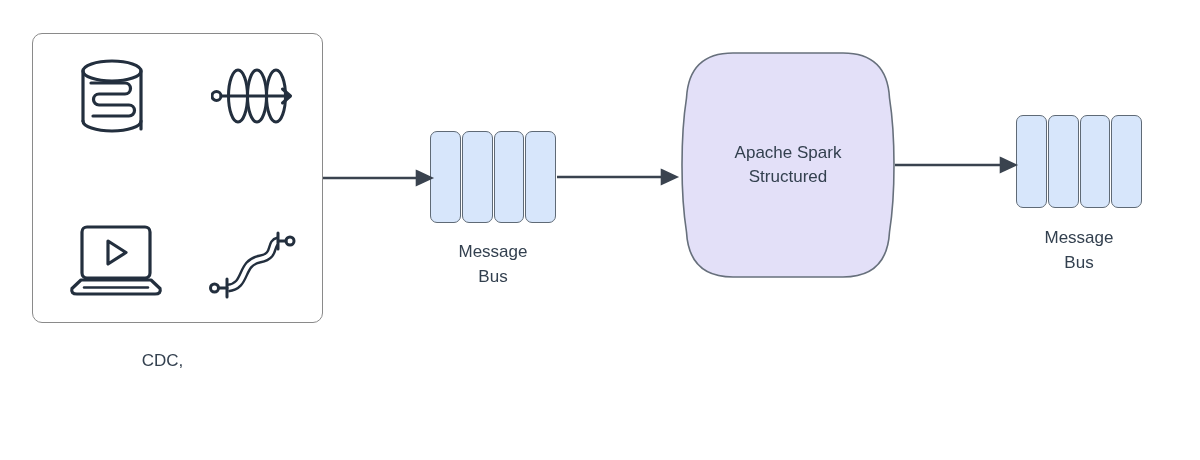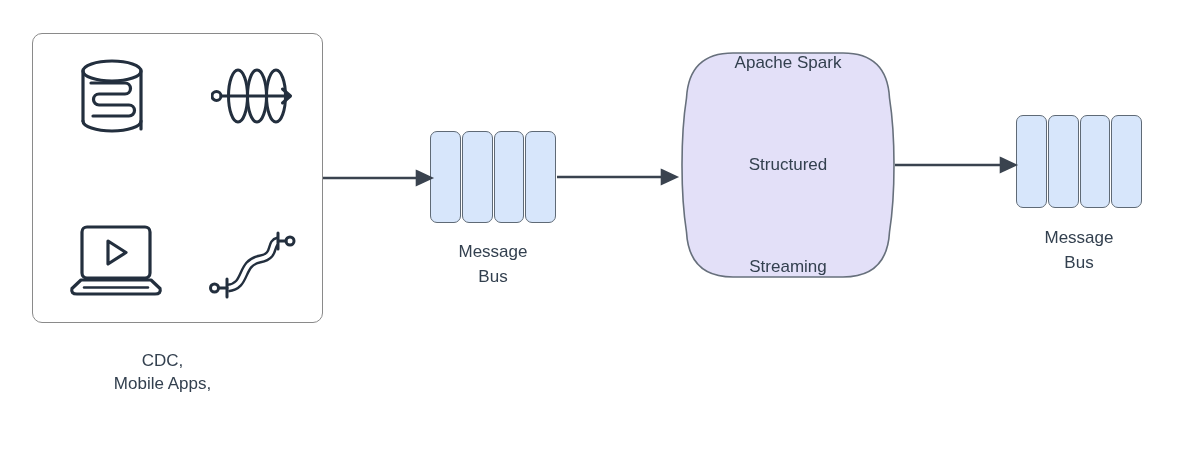--- a/index.html
+++ b/index.html
@@ -23,21 +23,21 @@
   .sources-label{left:17px;top:349px;width:291px;line-height:23px;}
   .bus{position:absolute;display:flex;gap:1px;}
   .bus-left{left:430px;top:131px;width:126px;height:92px;}
   .bus-right{left:1016px;top:115px;width:126px;height:93px;}
   .bus-seg{flex:1;background:var(--bus-fill);border:1.5px solid var(--bus-border);border-radius:7px;}
   .bus-left-label{left:430px;top:239px;width:126px;line-height:25px;}
   .bus-right-label{left:1016px;top:225px;width:126px;line-height:25px;}
   .spark{left:681px;top:51px;width:214px;height:228px;}
   .spark svg{position:absolute;inset:0;display:block;}
   .spark-label{left:681px;top:51px;width:214px;height:228px;display:flex;flex-direction:column;
-    justify-content:space-between;line-height:24.5px;}
+    justify-content:center;line-height:24.5px;}
   .arrows{position:absolute;inset:0;pointer-events:none;}
 </style>
 </head>
 <body>
 
 <div class="canvas">
 
   <div class="node sources-box">
     <div class="icon ic-db">
       <svg viewBox="0 0 72 76" fill="none" stroke="#232f3e" stroke-width="3.2" stroke-linecap="round" stroke-linejoin="round">
@@ -76,21 +76,20 @@
           <circle cx="8.5" cy="59" r="4"></circle>
           <path d="M 72 4 V 20"></path>
           <path d="M 73 12 H 80"></path>
           <circle cx="84" cy="12" r="4"></circle>
         </g>
       </svg>
     </div>
   </div>
   <div class="label sources-label">
     <span>CDC,</span>
-    <span>Mobile Apps,</span>
   </div>
 
   <div class="bus bus-left">
     <div class="bus-seg"></div>
     <div class="bus-seg"></div>
     <div class="bus-seg"></div>
     <div class="bus-seg"></div>
   </div>
   <div class="label bus-left-label">
     <span>Message</span>
@@ -98,21 +97,20 @@
   </div>
 
   <div class="node spark">
     <svg viewBox="0 0 214 228" width="214" height="228">
       <path d="M 52 2 H 162 C 193 2 207 19 208.5 47 C 214.5 85 214.5 143 208.5 181 C 207 209 193 226 162 226 H 52 C 21 226 7 209 5.5 181 C -0.5 143 -0.5 85 5.5 47 C 7 19 21 2 52 2 Z" fill="#e3e0f8" stroke="#67707c" stroke-width="1.6"></path>
     </svg>
   </div>
   <div class="label spark-label">
     <span>Apache Spark</span>
     <span>Structured</span>
-    <span>Streaming</span>
   </div>
 
   <div class="bus bus-right">
     <div class="bus-seg"></div>
     <div class="bus-seg"></div>
     <div class="bus-seg"></div>
     <div class="bus-seg"></div>
   </div>
   <div class="label bus-right-label">
     <span>Message</span>

